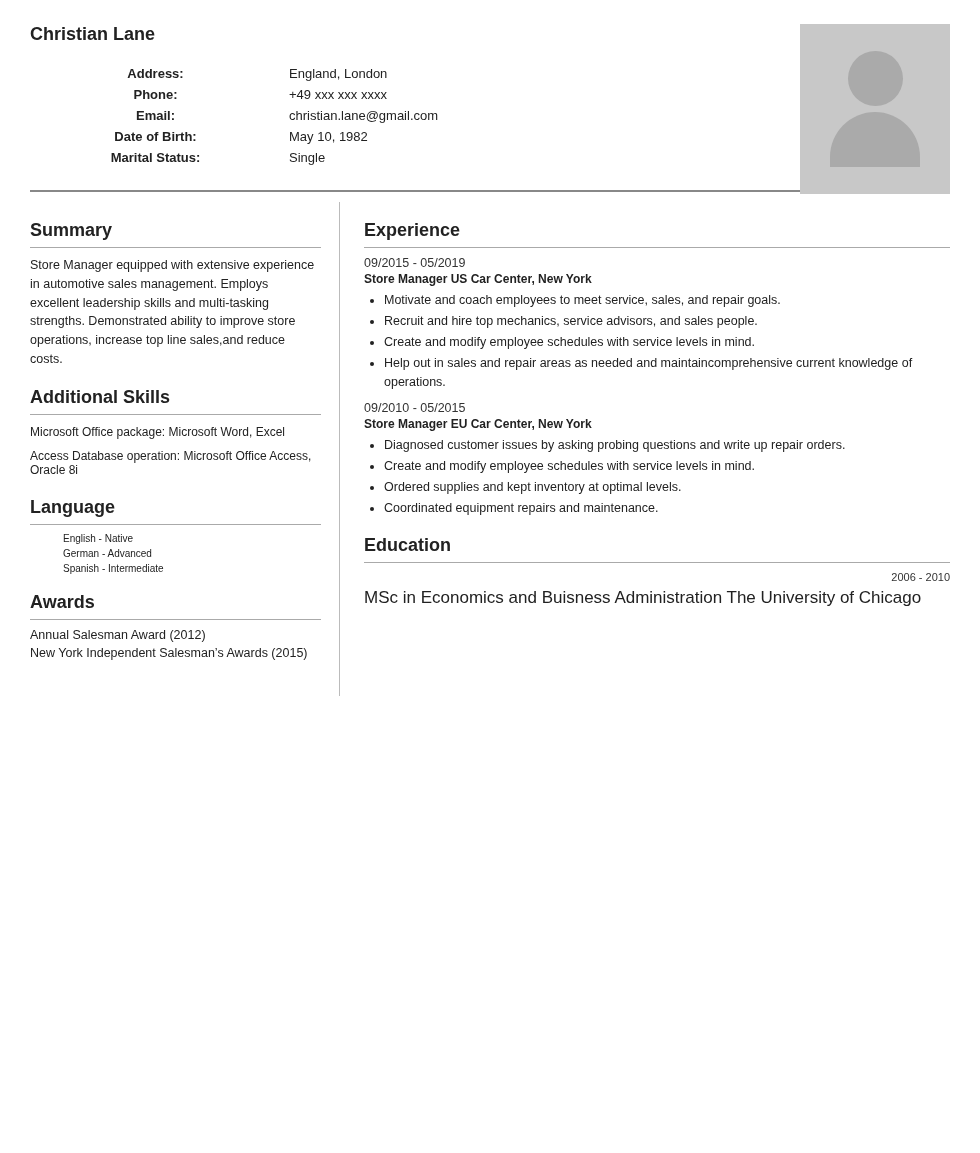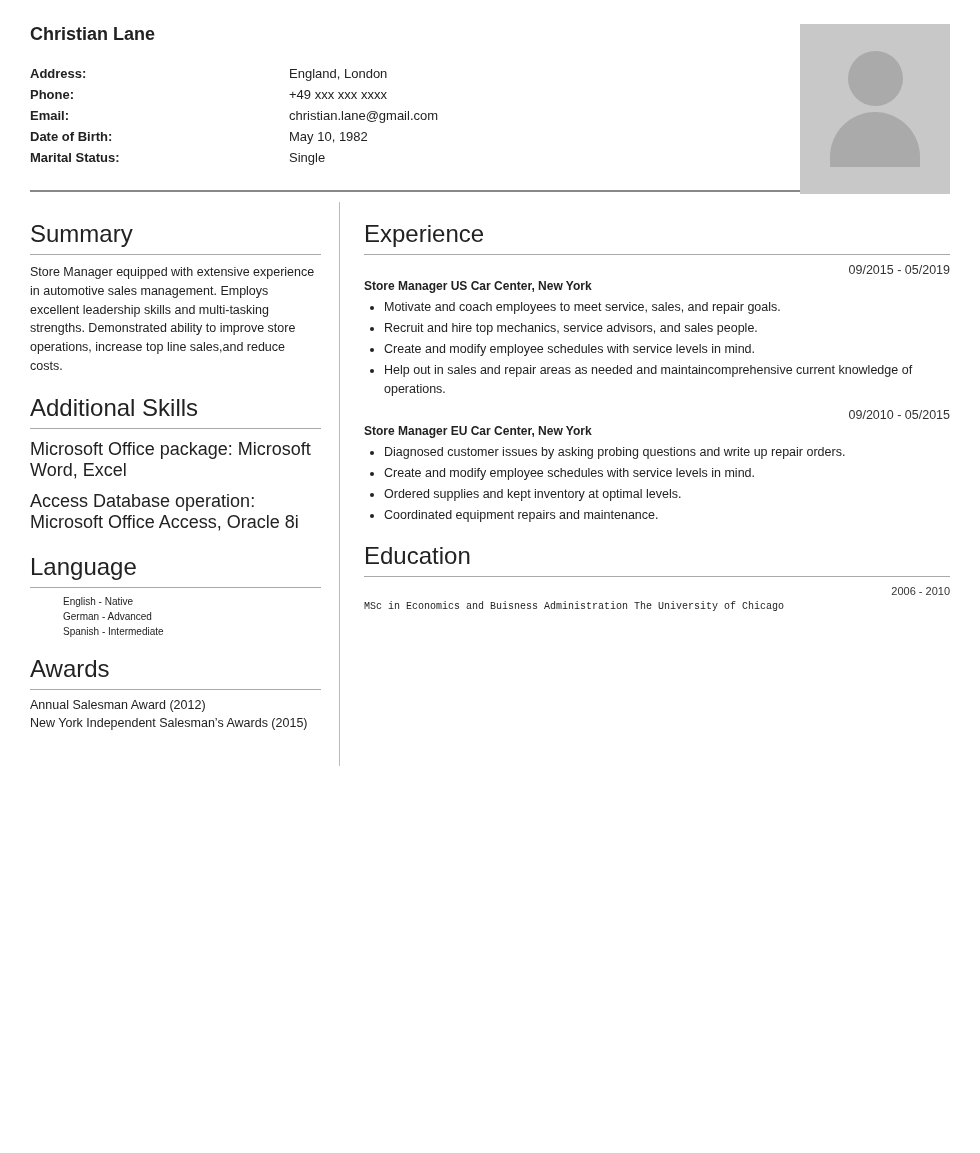--- a/index.html
+++ b/index.html
@@ -25,20 +25,21 @@
       width: 65%;
     }
     .contact-table td {
       padding: 3px 8px 3px 0;
       vertical-align: top;
     }
     .contact-label {
       font-weight: bold;
       white-space: nowrap;
       min-width: 120px;
+      text-align: center;
     }
     .photo-box {
       position: absolute;
       top: 24px;
       right: 30px;
       width: 150px;
       height: 170px;
       background: #ccc;
       display: flex;
       align-items: center;
@@ -81,58 +82,57 @@
       width: 340px;
       min-width: 340px;
       padding: 18px 18px 18px 30px;
       border-right: 1px solid #bbb;
     }
     .right-col {
       flex: 1;
       padding: 18px 30px 18px 24px;
     }
     .section-title {
-      font-size: 24px;
-      font-weight: normal;
+      font-size: 18px;
+      font-weight: bold;
       color: #222;
       margin-bottom: 6px;
     }
     .section-divider {
       border: none;
       border-top: 1.5px solid #aaa;
       margin-bottom: 8px;
     }
     .section-block {
       margin-bottom: 18px;
     }
     .summary-text {
       font-size: 12.5px;
       line-height: 1.5;
       margin-bottom: 4px;
     }
     .skills-item {
-      font-size: 18px;
+      font-size: 12px;
       margin-bottom: 6px;
       padding: 2px 0;
     }
     .lang-item {
       font-size: 10px;
       margin-bottom: 4px;
       margin-left: 33px;
     }
     .cert-text {
       font-size: 12.5px;
       margin-bottom: 4px;
     }
     .award-item {
       font-size: 12.5px;
       margin-bottom: 4px;
     }
     .exp-date {
-      text-align: right;
       font-size: 12.5px;
       color: #333;
       margin-bottom: 2px;
     }
     .exp-title {
       font-weight: bold;
       font-size: 12px;
       margin-bottom: 5px;
     }
     .exp-list {
@@ -145,23 +145,22 @@
       margin-bottom: 3px;
       line-height: 1.45;
     }
     .edu-date {
       text-align: right;
       font-size: 11px;
       color: #333;
       margin-bottom: 2px;
     }
     .edu-text {
-      font-size: 10px;
+      font-size: 17px;
       line-height: 1.5;
-      font-family: Liberation Mono, monospace;
     }
   </style>
 </head>
 <body>
 
 <div class="header-section">
   <div class="name">Christian Lane</div>
 
   <table class="contact-table">
     <tbody>

